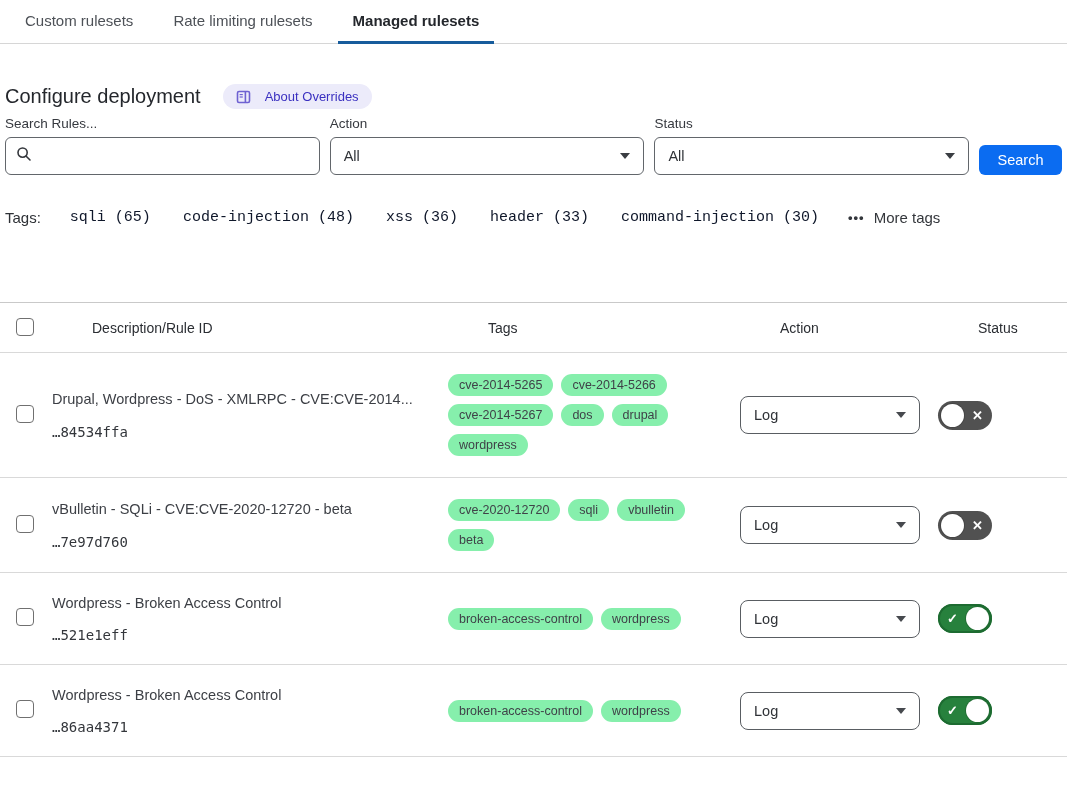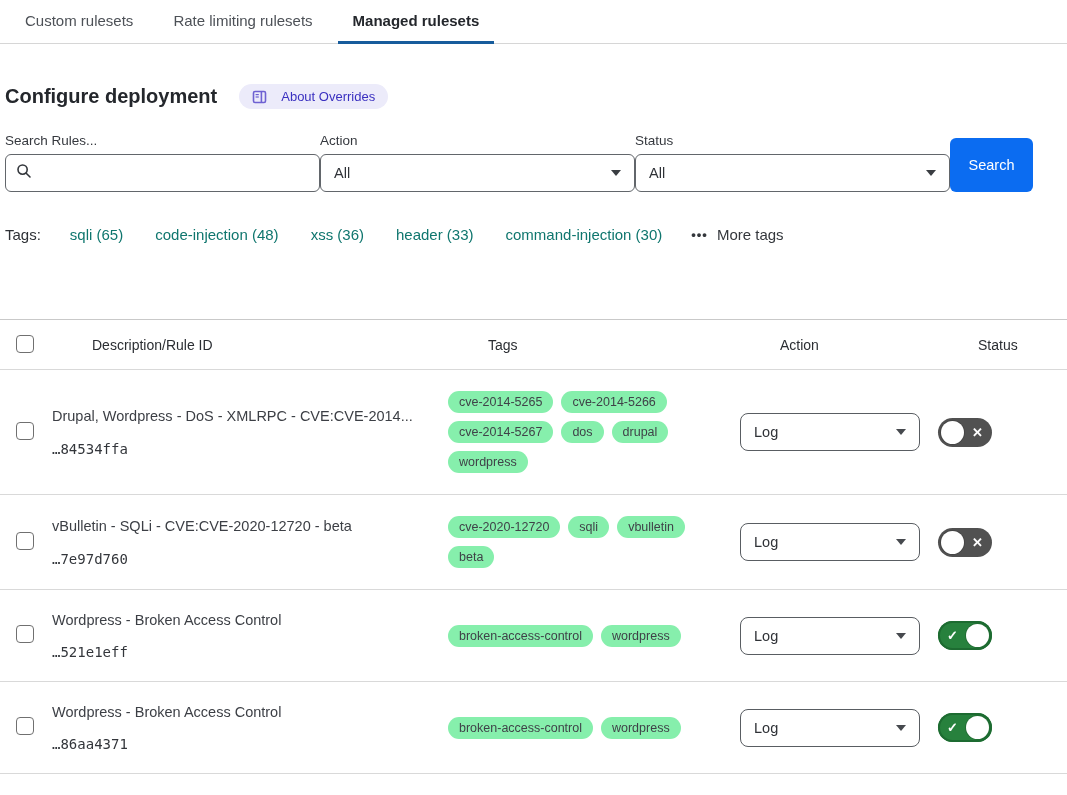--- a/index.html
+++ b/index.html
@@ -20,33 +20,33 @@
     font-size:15px; color:#4d5157; cursor:pointer;
     border-bottom:3px solid transparent; margin-bottom:-1px;
   }
   .tab.active { color:#24272c; font-weight:bold; border-bottom-color:#175c9c; }
 
   
   .page-head {
     display:flex; align-items:center; gap:22px;
     padding:0 5px; margin-top:40px;
   }
-  .page-title { font-size:20px; font-weight:bold; color:#24272c; margin:0; }
+  .page-title { font-size:20px; font-weight:normal; color:#24272c; margin:0; }
   .about-badge {
     display:inline-flex; align-items:center; gap:14px;
     background:#ecebfa; border:none; border-radius:999px;
     padding:5px 13px; font-size:13px; color:#3a30c0; cursor:pointer;
     font-family:inherit;
   }
   .about-badge svg { display:block; }
 
   
   .filters {
-    display:flex; align-items:flex-end; gap:0;
-    padding:0 5px; margin-top:24px;
+    display:flex; align-items:flex-end; gap:10px;
+    padding:0 5px; margin-top:7px;
   }
   .filter-group { display:flex; flex-direction:column; width:315px; }
   .filter-label { font-size:13.5px; color:#36393f; margin-bottom:6px; }
   .search-box {
     display:flex; align-items:center; gap:8px; height:38px;
     border:1px solid #62666b; border-radius:6px; padding:0 10px; background:#fff;
   }
   .search-box input {
     border:none; outline:none; flex:1; font-size:14px;
     font-family:inherit; color:#36393f; background:transparent;
@@ -54,32 +54,32 @@
   .select-box {
     display:flex; align-items:center; justify-content:space-between;
     height:38px; border:1px solid #62666b; border-radius:6px;
     padding:0 13px; font-size:14.5px; color:#2f3237; background:#fff; cursor:pointer;
   }
   .caret {
     width:0; height:0; border-left:5px solid transparent;
     border-right:5px solid transparent; border-top:6px solid #3a3d42;
   }
   .search-btn {
-    height:54px; width:83px; border:none; border-radius:6px;
+    height:30px; width:83px; border:none; border-radius:6px;
     background:#0b6cf1; color:#fff; font-size:14.5px; cursor:pointer;
     font-family:inherit;
   }
 
   
   .tags-bar {
     display:flex; align-items:center; gap:29px;
     padding:0 5px; margin-top:34px; font-size:15px; color:#34373c;
   }
   .tags-bar-label { color:#2e3136; }
-  .tag-link { cursor:pointer; color:#0f766e; }
+  .tag-link { cursor:pointer; color:#0f172a;font-family:Liberation Mono, monospace; }
   .more-tags { display:flex; align-items:center; gap:9px; cursor:pointer; }
   .more-dots { font-size:13px; letter-spacing:1px; font-weight:bold; color:#34373c; }
 
   
   .rules-table { margin-top:76px; border-top:1px solid #c9c9c9; }
   .t-row {
     display:grid;
     grid-template-columns:36px 396px 292px 198px 1fr;
     align-items:center; padding-left:16px;
     border-bottom:1px solid #d9d9d9;

